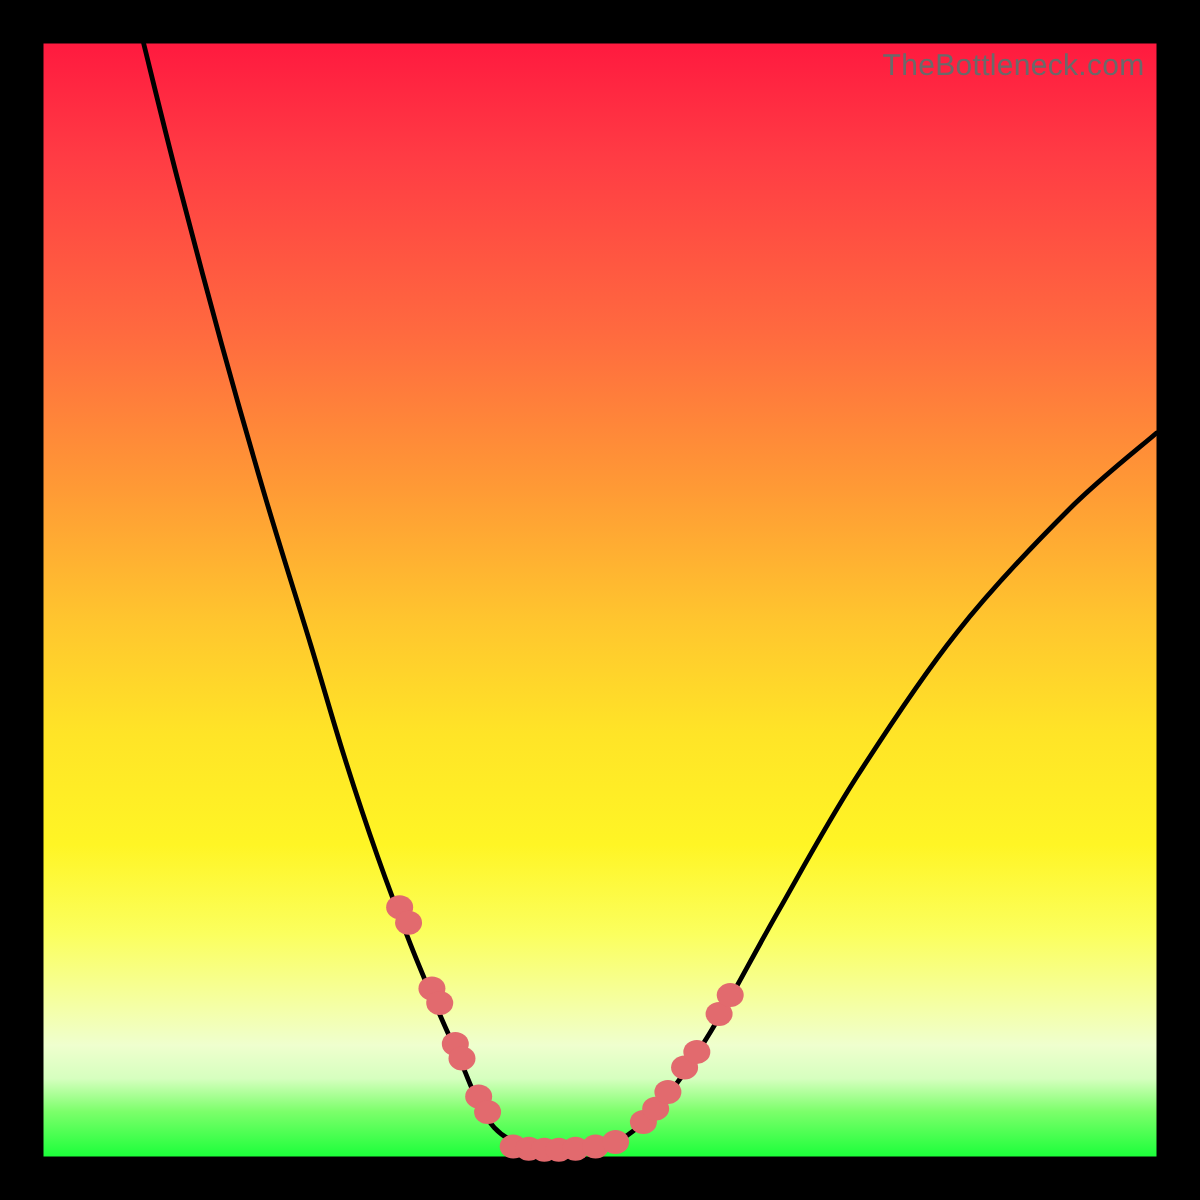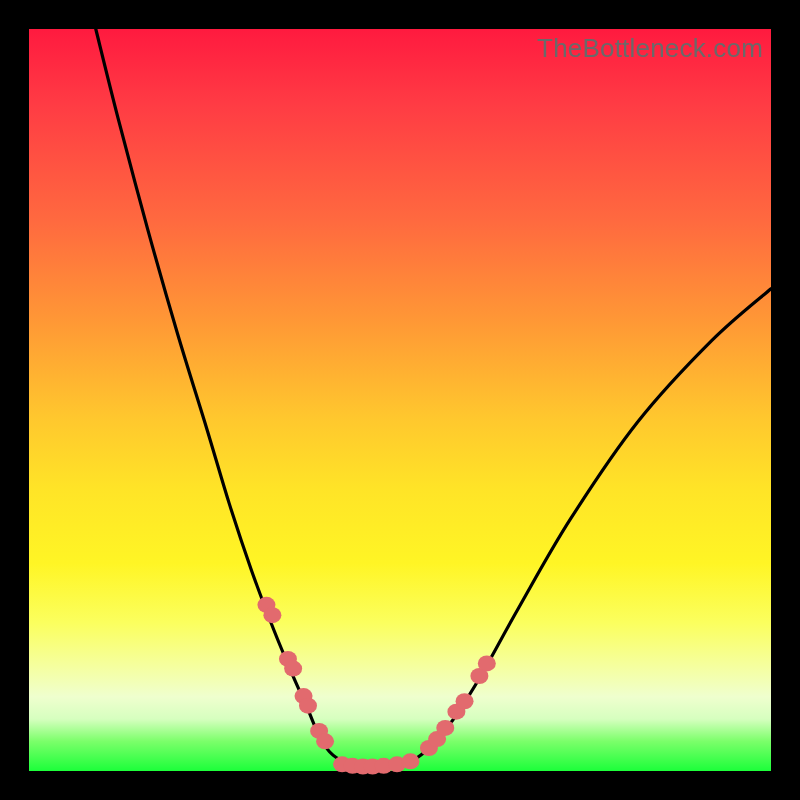--- a/index.html
+++ b/index.html
@@ -39,21 +39,21 @@
       #d6ffbf 93%,
       #7bff6a 96%,
       #1cff3a 100%
     );
   }
   .attribution {
     position: absolute;
     top: 4px;
     right: 8px;
     color: #6a6a6a;
-    font-size: 26px;
+    font-size: 20px;
     font-weight: 500;
     letter-spacing: 0.2px;
     user-select: none;
   }
   svg.curve {
     position: absolute;
     left: 0;
     top: 0;
     width: 742px;
     height: 742px;

